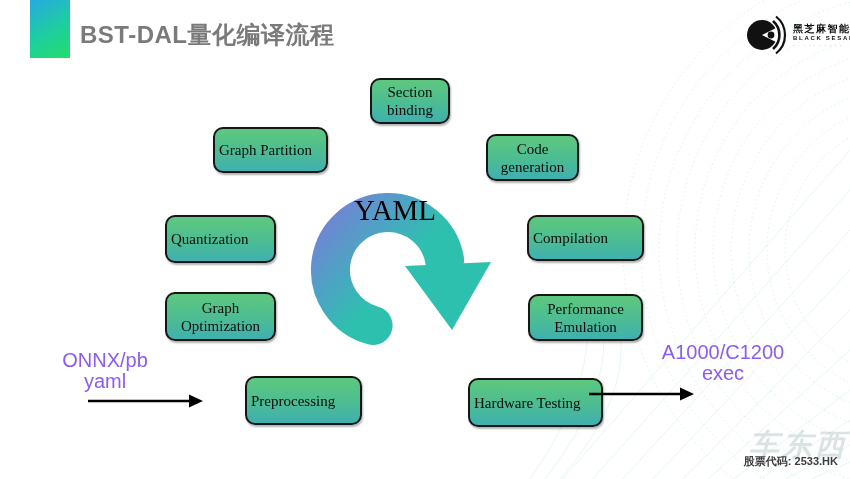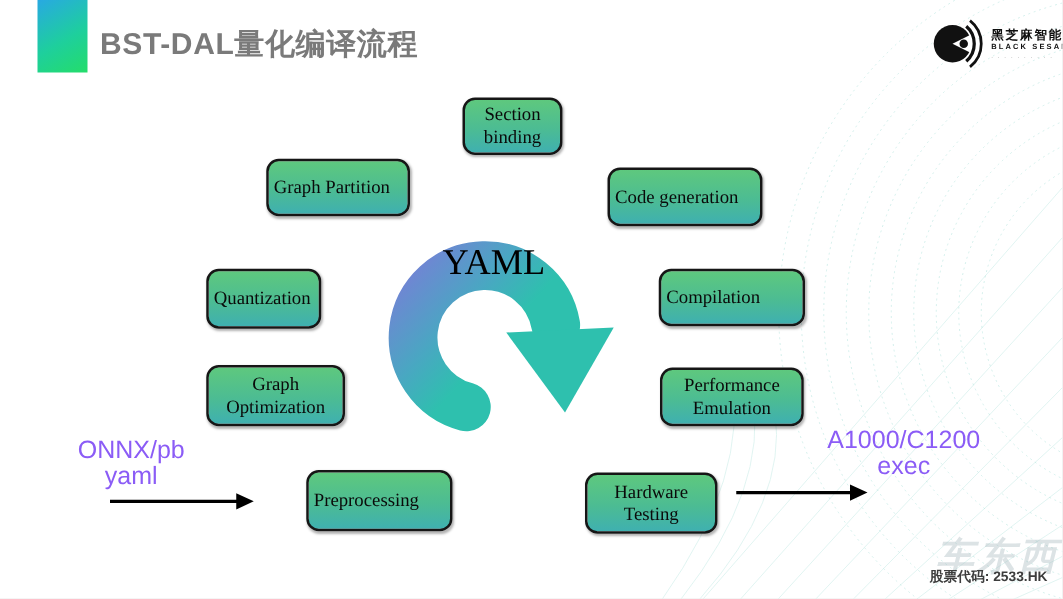--- a/index.html
+++ b/index.html
@@ -22,27 +22,27 @@
   .logo-tag{font-size:4px;color:#666;letter-spacing:1.4px;white-space:nowrap;}
 
   
   .flow-box{position:absolute;z-index:2;display:flex;align-items:center;justify-content:flex-start;
             text-align:center;border:2px solid #161616;border-radius:10px;
             background:linear-gradient(180deg,#5ec87e 0%,#4cbc93 55%,#3fb0b0 100%);
             font-family:"Liberation Serif","DejaVu Serif",serif;font-size:15px;line-height:1.2;
             color:#0a0a0a;box-shadow:1px 1.5px 2px rgba(0,0,0,.3);padding:2px 4px;box-sizing:border-box;}
   .bx-section {left:370px;top:78px; width:80px; height:46px;}
   .bx-gpart   {left:213px;top:127px;width:115px;height:46px;}
-  .bx-codegen {left:486px;top:134px;width:124px;height:47px;}
-  .bx-quant   {left:165px;top:215px;width:92px;height:48px;}
+  .bx-codegen {left:486px;top:134px;width:93px;height:47px;}
+  .bx-quant   {left:165px;top:215px;width:111px;height:48px;}
   .bx-comp    {left:527px;top:215px;width:117px;height:46px;}
   .bx-gopt    {left:165px;top:292px;width:111px;height:49px;}
   .bx-perf    {left:528px;top:294px;width:115px;height:47px;}
   .bx-prep    {left:213px;top:376px;width:117px;height:49px;margin-left:32px;}
-  .bx-hw      {left:468px;top:378px;width:106px;height:49px;}
+  .bx-hw      {left:468px;top:378px;width:135px;height:49px;}
 
   
   .ring-svg{position:absolute;left:300px;top:183px;z-index:2;}
   .yaml-label{position:absolute;left:340px;top:194px;width:110px;z-index:3;text-align:center;
               font-family:"Liberation Serif","DejaVu Serif",serif;font-size:29px;color:#000;}
 
   
   .io-label{position:absolute;z-index:2;text-align:center;font-size:20px;color:#8b5cf6;line-height:21px;}
   .io-input {left:45px; top:350px;width:120px;}
   .io-output{left:648px;top:342px;width:150px;}

